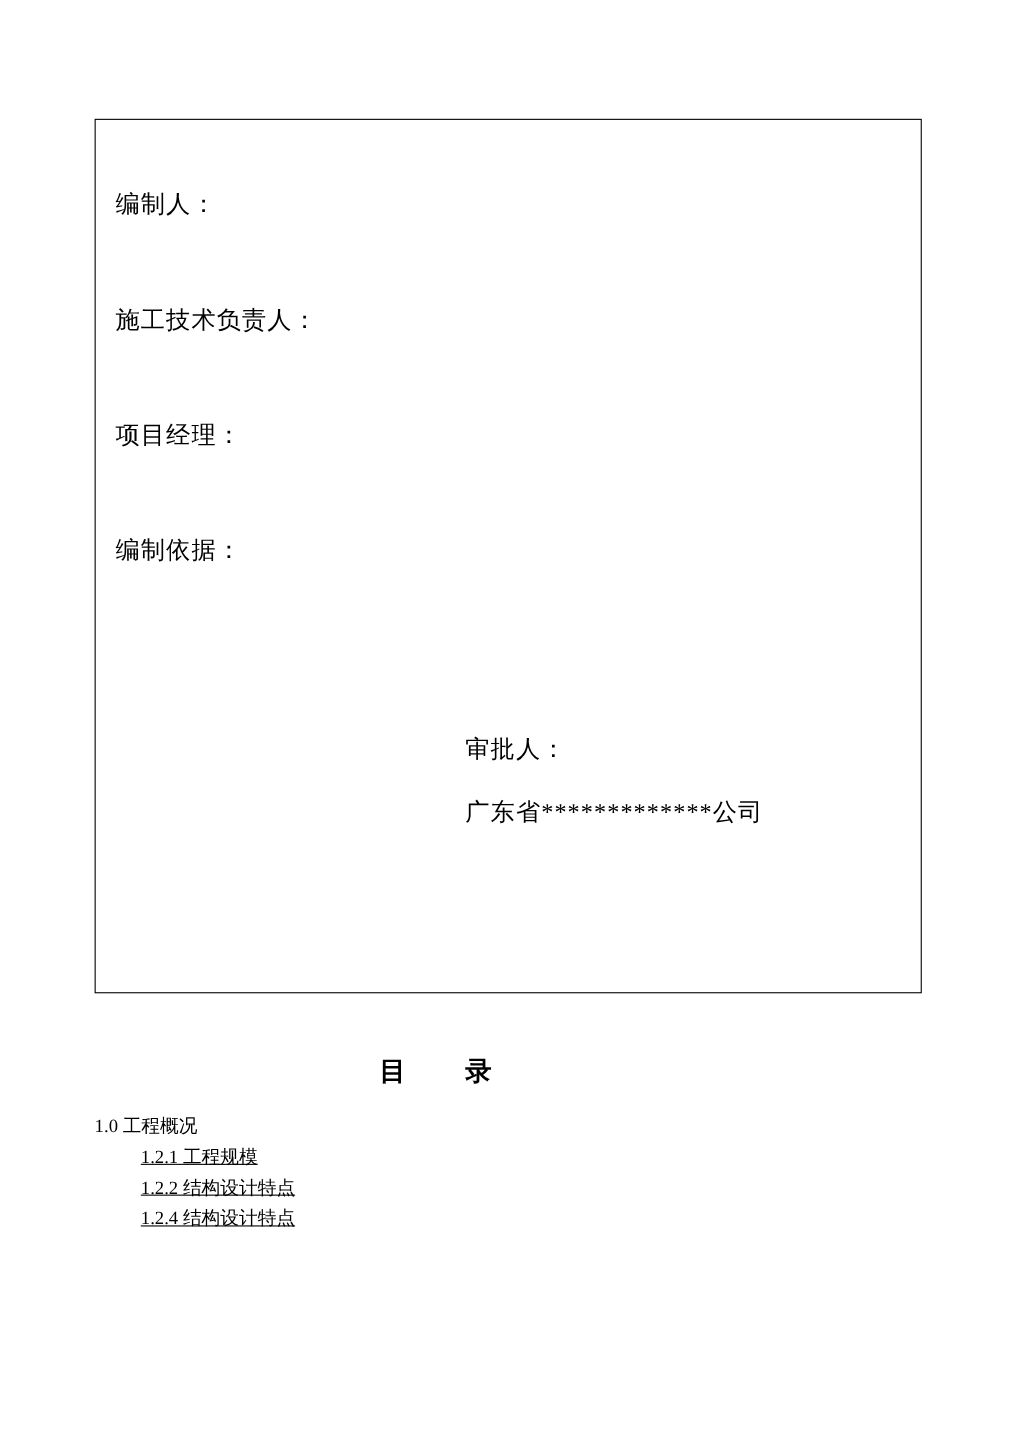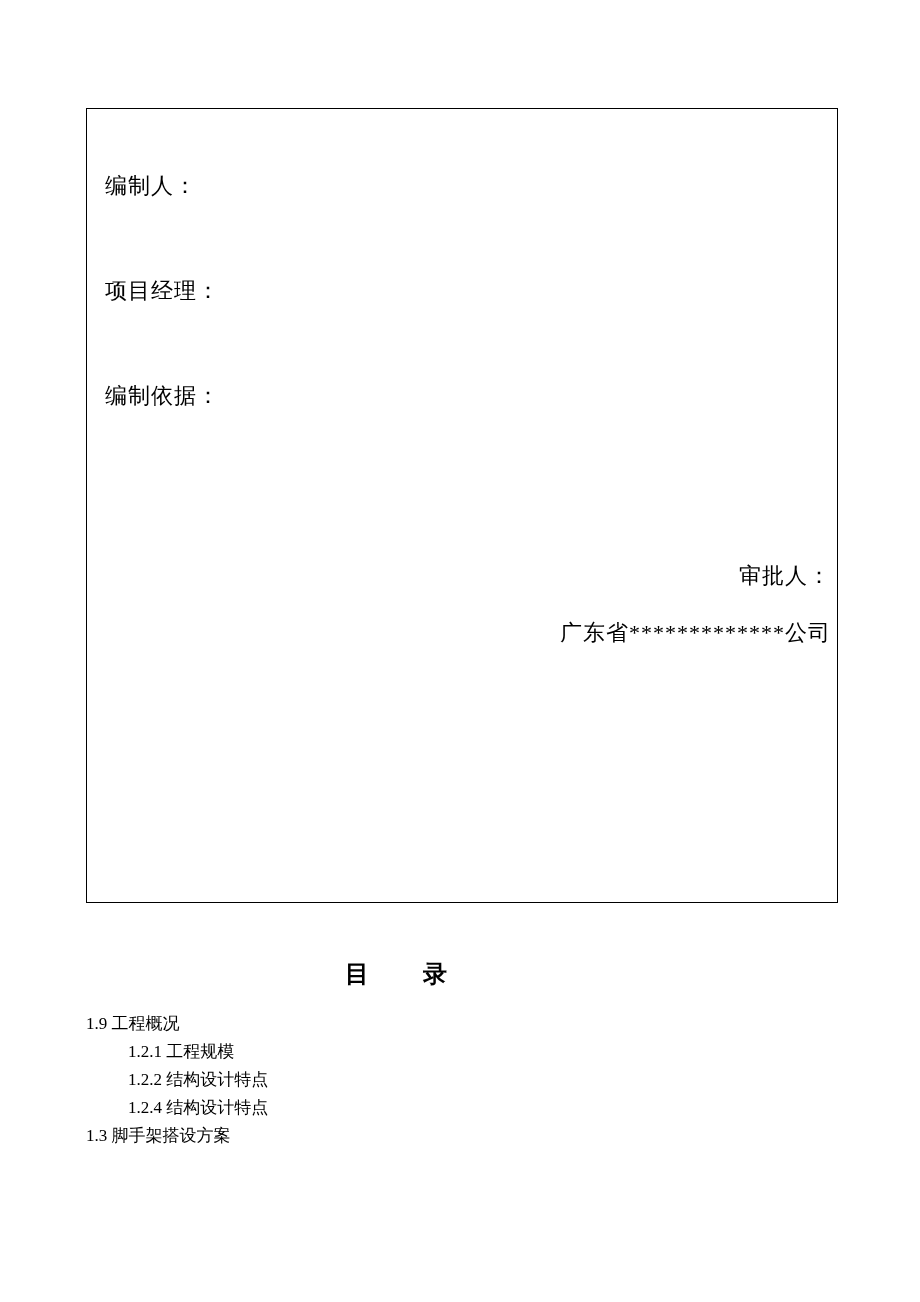--- a/index.html
+++ b/index.html
@@ -15,38 +15,37 @@
       color: #000000;
       position: relative;
     }
     .page-border {
       position: absolute;
       top: 108px;
       left: 86px;
       width: 752px;
       height: 795px;
       border: 1px solid #000000;
-      padding: 62px 6px 0 18px;
+      padding: 62px 18px 0 18px;
     }
     .field-line {
       font-size: 22px;
       line-height: 1.4;
       margin-bottom: 74px;
       letter-spacing: 1px;
     }
     .approval-block {
       margin-top: 150px;
       margin-left: 318px;
       font-size: 22px;
       line-height: 1.4;
       letter-spacing: 1px;
     }
     .approval-line {
       margin-bottom: 26px;
-      text-align: right;
     }
     .date-spaced {
       letter-spacing: 1px;
     }
     .toc-heading {
       position: absolute;
       top: 958px;
       left: 0;
       width: 794px;
       text-align: center;
@@ -56,37 +55,38 @@
     }
     .toc-list {
       position: absolute;
       top: 1010px;
       left: 86px;
       font-size: 17px;
       line-height: 1.65;
     }
     .toc-sub {
       margin-left: 42px;
+      text-decoration: underline;
     }
   </style>
 </head>
 <body>
 
 <div class="page-border">
   <div class="field-line">编制人：</div>
+  <div class="field-line">施工技术负责人：</div>
   <div class="field-line">项目经理：</div>
   <div class="field-line">编制依据：</div>
 
   <div class="approval-block">
     <div class="approval-line">审批人：</div>
     <div class="approval-line">广东省*************公司</div>
   </div>
 </div>
 
 <div class="toc-heading">目  录</div>
 
 <div class="toc-list">
-  <div>1.9  工程概况</div>
+  <div>1.0  工程概况</div>
   <div class="toc-sub">1.2.1 工程规模</div>
   <div class="toc-sub">1.2.2 结构设计特点</div>
   <div class="toc-sub">1.2.4 结构设计特点</div>
-  <div>1.3  脚手架搭设方案</div>
 </div>
 
 </body></html>

